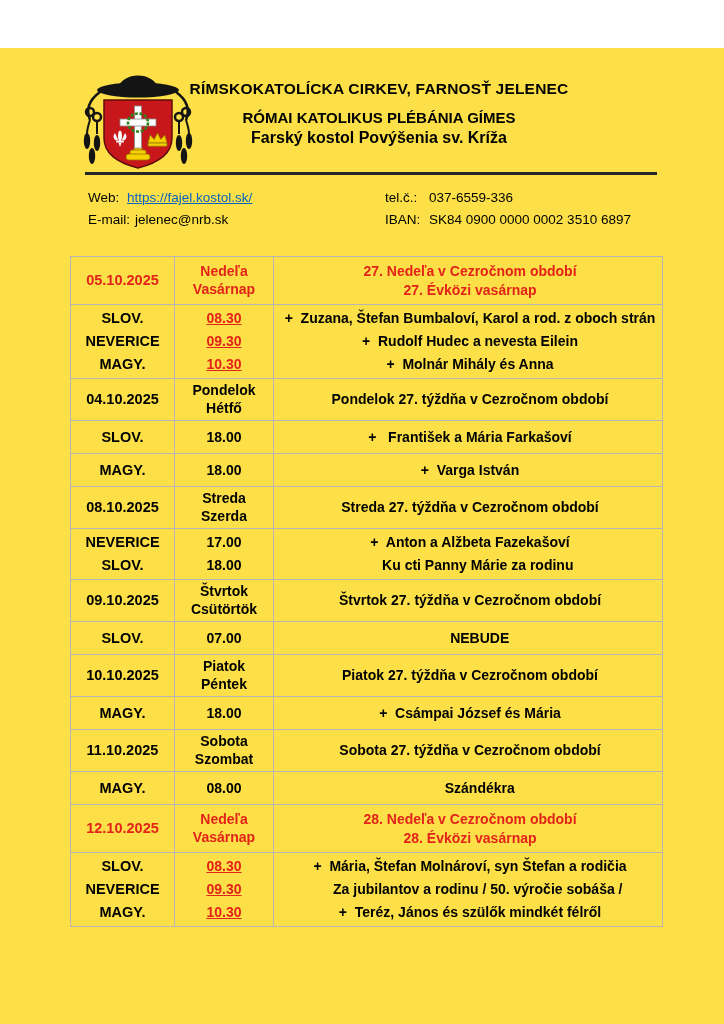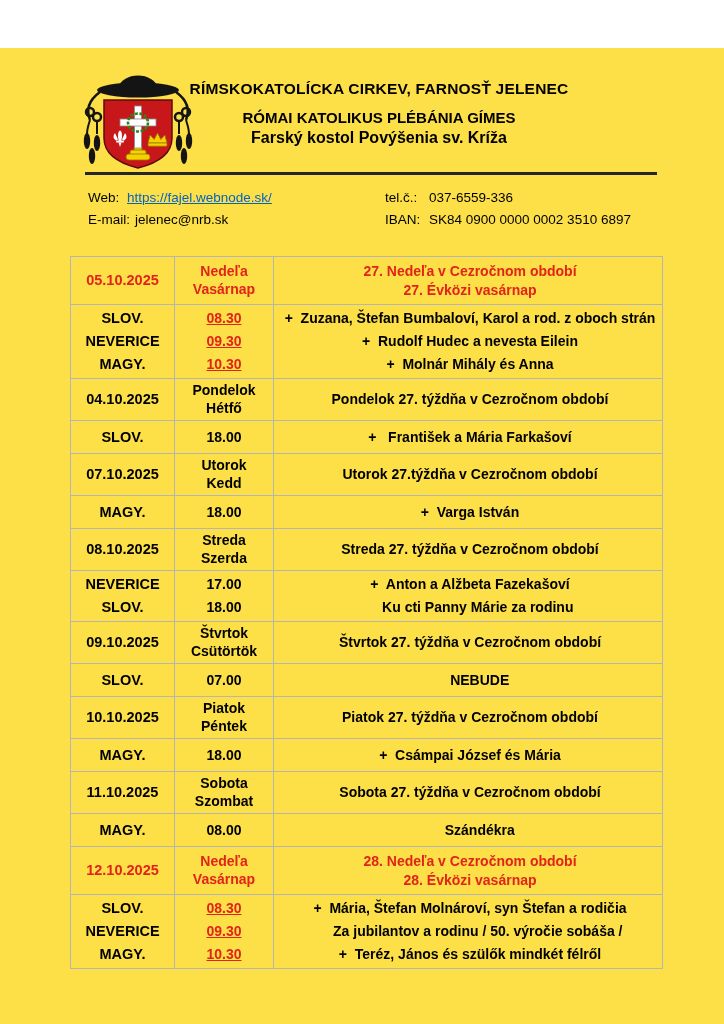--- a/index.html
+++ b/index.html
@@ -108,21 +108,21 @@
     <div class="header-line1">RÍMSKOKATOLÍCKA CIRKEV, FARNOSŤ JELENEC</div>
     <div class="header-line2">RÓMAI KATOLIKUS PLÉBÁNIA GÍMES</div>
     <div class="header-line3">Farský kostol Povýšenia sv. Kríža</div>
   </div>
 
   <div class="rule"></div>
 
   <div class="contact">
     <div class="contact-left">
       <div>
-        <span class="lbl lbl-web">Web:</span><a class="weblink">https://fajel.webnode.sk/</a>
+        <span class="lbl lbl-web">Web:</span><a class="weblink">https://fajel.kostol.sk/</a>
       </div>
       <div>
         <span class="lbl lbl-email">E-mail:</span><span>jelenec@nrb.sk</span>
       </div>
     </div>
     <div class="contact-right">
       <div>
         <span class="lbl lbl-tel">tel.č.:</span><span>037-6559-336</span>
       </div>
       <div>
@@ -173,30 +173,20 @@
         </tr>
         <tr class="mass" style="height: 33px;">
           <td class="c1">
             <div class="line">SLOV.</div>
           </td>
           <td class="c2">
             <div class="line">18.00</div>
           </td>
           <td class="c3"><div class="line">+   František a Mária Farkašoví</div></td>
         </tr>
-        <tr class="date" style="height: 42px;">
-          <td class="c1">
-            <div class="line">07.10.2025</div>
-          </td>
-          <td class="c2">
-            <div class="line">Utorok</div>
-            <div class="line">Kedd</div>
-          </td>
-          <td class="c3"><div class="line">Utorok 27.týždňa v Cezročnom období</div></td>
-        </tr>
         <tr class="mass" style="height: 33px;">
           <td class="c1">
             <div class="line">MAGY.</div>
           </td>
           <td class="c2">
             <div class="line">18.00</div>
           </td>
           <td class="c3"><div class="line">+  Varga István</div></td>
         </tr>
         <tr class="date" style="height: 42px;">

